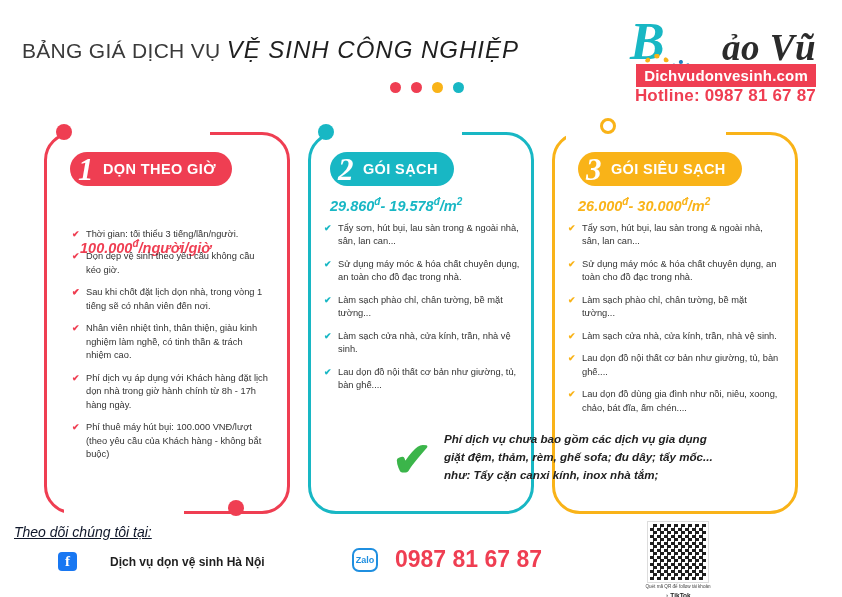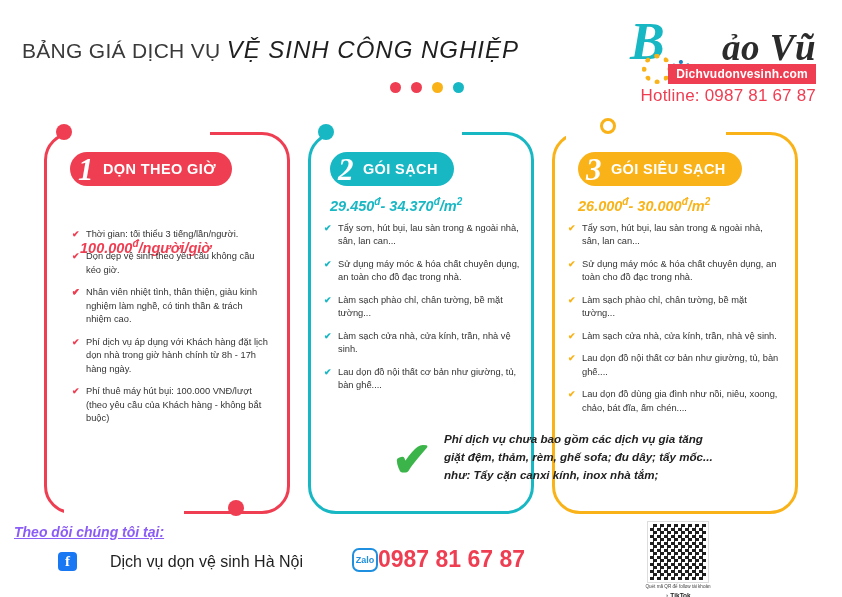--- a/index.html
+++ b/index.html
@@ -51,26 +51,26 @@
     width: 30px; height: 30px; border-radius: 50%;
     border: 5px dotted #f9b318;
   }
   .brand-gear2 {
     position: absolute; left: 126px; top: 48px;
     width: 22px; height: 22px; border-radius: 50%;
     border: 4px dotted #1f7fbf;
   }
   .brand-url {
     position: absolute; right: 8px; top: 52px;
-    background: #ef3e52; color: #fff; font-size: 12px; font-weight: bold;
+    background: #ef3e52; color: #fff; font-size: 15px; font-weight: bold;
     padding: 3px 8px 3px 8px; letter-spacing: .2px;
   }
   .hotline {
     position: absolute; right: 8px; top: 74px;
-    color: #ef3e52; font-size: 17px; font-weight: normal; letter-spacing: .2px;
+    color: #ef3e52; font-size: 17px; font-weight: bold; letter-spacing: .2px;
   }
 
   
   .col {
     position: absolute; top: 132px;
     border-width: 3px; border-style: solid; background: #fff;
   }
   .col1 { left: 44px;  width: 246px; height: 382px; border-color: #ef3e52;
           border-radius: 28px 28px 28px 28px; }
   .col2 { left: 308px; width: 226px; height: 382px; border-color: #18b7c4;
@@ -147,37 +147,37 @@
   }
   .note-text {
     position: absolute; left: 52px; top: 6px; width: 344px;
     font-size: 11.6px; font-weight: bold; font-style: italic;
     color: #222; line-height: 1.55;
   }
 
   
   .follow {
     position: absolute; left: 14px; top: 524px;
-    font-size: 14px; font-weight: bold; font-style: italic;
-    color: #8b5cf6; text-decoration: underline; text-align: center;
+    font-size: 14px; font-weight: normal; font-style: italic;
+    color: #0f172a; text-decoration: underline; text-align: center;
   }
   .fb {
     position: absolute; left: 58px; top: 552px;
     display: flex; align-items: center; gap: 8px;
   }
   .fb-icon {
     width: 19px; height: 19px; border-radius: 4px; background: #1877f2;
     color: #fff; font-family: "Liberation Serif", serif; font-weight: bold;
     font-size: 15px; text-align: center; line-height: 19px;
   }
-  .fb-label { font-size: 16px; font-weight: normal; color: #1f1f1f; padding-left: 25px; }
+  .fb-label { font-size: 12px; font-weight: bold; color: #1f1f1f; padding-left: 25px; }
 
   .zalo {
     position: absolute; left: 352px; top: 546px;
-    display: flex; align-items: center; gap: 0;
+    display: flex; align-items: center; gap: 17px;
   }
   .zalo-icon {
     width: 26px; height: 24px; border-radius: 7px;
     background: #fff; border: 2px solid #1f8fe0; color: #1f8fe0;
     font-size: 9px; font-weight: bold; text-align: center; line-height: 21px;
     position: relative;
   }
   .zalo-num { font-size: 23px; font-weight: bold; color: #ef3e52; }
 
   .qr-wrap { position: absolute; left: 640px; top: 522px; width: 76px; text-align: center; }
@@ -225,35 +225,35 @@
   <span class="num">1</span>
   <span>DỌN THEO GIỜ</span>
 </div>
 <div class="price p1">
   <span>100.000</span><sup>đ</sup><span>/người/giờ</span>
 </div>
 <ul class="items i1">
   <li><span class="tick">✔</span><span>Thời gian: tối thiểu 3 tiếng/lần/người.</span></li>
   <li><span class="tick">✔</span><span>Dọn dẹp vệ sinh theo yêu cầu không cầu kéo giờ.</span></li>
   <li><span class="tick">✔</span></li>
-  <li><span class="tick">✔</span></li>
+  <li><span class="tick">✔</span><span>Sau khi chốt đặt lịch dọn nhà, trong vòng 1 tiếng sẽ có nhân viên đến nơi.</span></li>
   <li><span class="tick">✔</span><span>Nhân viên nhiệt tình, thân thiện, giàu kinh nghiệm làm nghề, có tinh thần &amp; trách nhiệm cao.</span></li>
   <li><span class="tick">✔</span><span>Phí dịch vụ áp dụng với Khách hàng đặt lịch dọn nhà trong giờ hành chính từ 8h - 17h hàng ngày.</span></li>
   <li><span class="tick">✔</span><span>Phí thuê máy hút bụi: 100.000 VNĐ/lượt (theo yêu cầu của Khách hàng - không bắt buộc)</span></li>
 </ul>
 
 <div class="col col2"></div>
 <div class="notch n2"></div>
 <div class="knob k-teal"></div>
 <div class="badge b2">
   <span class="num">2</span>
   <span>GÓI SẠCH</span>
 </div>
 <div class="price p2">
-  <span>29.450</span><sup>đ</sup><span>- 34.370</span><sup>đ</sup><span>/m</span><span class="sq">2</span>
+  <span>29.860</span><sup>đ</sup><span>- 19.578</span><sup>đ</sup><span>/m</span><span class="sq">2</span>
 </div>
 <ul class="items i2">
   <li><span class="tick">✔</span><span>Tẩy sơn, hút bụi, lau sàn trong &amp; ngoài nhà, sân, lan can...</span></li>
   <li><span class="tick">✔</span><span>Sử dụng máy móc &amp; hóa chất chuyên dụng, an toàn cho đồ đạc trong nhà.</span></li>
   <li><span class="tick">✔</span><span>Làm sạch phào chỉ, chân tường, bề mặt tường...</span></li>
   <li><span class="tick">✔</span><span>Làm sạch cửa nhà, cửa kính, trần, nhà vệ sinh.</span></li>
   <li><span class="tick">✔</span><span>Lau dọn đồ nội thất cơ bản như giường, tủ, bàn ghế....</span></li>
 </ul>
 
 <div class="col col3"></div>
@@ -271,21 +271,21 @@
   <li><span class="tick">✔</span><span>Sử dụng máy móc &amp; hóa chất chuyên dụng, an toàn cho đồ đạc trong nhà.</span></li>
   <li><span class="tick">✔</span><span>Làm sạch phào chỉ, chân tường, bề mặt tường...</span></li>
   <li><span class="tick">✔</span><span>Làm sạch cửa nhà, cửa kính, trần, nhà vệ sinh.</span></li>
   <li><span class="tick">✔</span><span>Lau dọn đồ nội thất cơ bản như giường, tủ, bàn ghế....</span></li>
   <li><span class="tick">✔</span><span>Lau dọn đồ dùng gia đình như nồi, niêu, xoong, chảo, bát đĩa, ấm chén....</span></li>
 </ul>
 
 <div class="note">
   <div class="note-check">✔</div>
   <div class="note-text">
-    <div>Phí dịch vụ chưa bao gồm các dịch vụ gia tăng</div>
+    <div>Phí dịch vụ chưa bao gồm các dịch vụ gia dụng</div>
     <div>giặt đệm, thảm, rèm, ghế sofa; đu dây; tẩy mốc...</div>
     <div>như: Tẩy cặn canxi kính, inox nhà tắm;</div>
   </div>
 </div>
 
 <div class="follow">Theo dõi chúng tôi tại:</div>
 
 <div class="fb">
   <span class="fb-icon">f</span>
   <span class="fb-label">Dịch vụ dọn vệ sinh Hà Nội</span>

